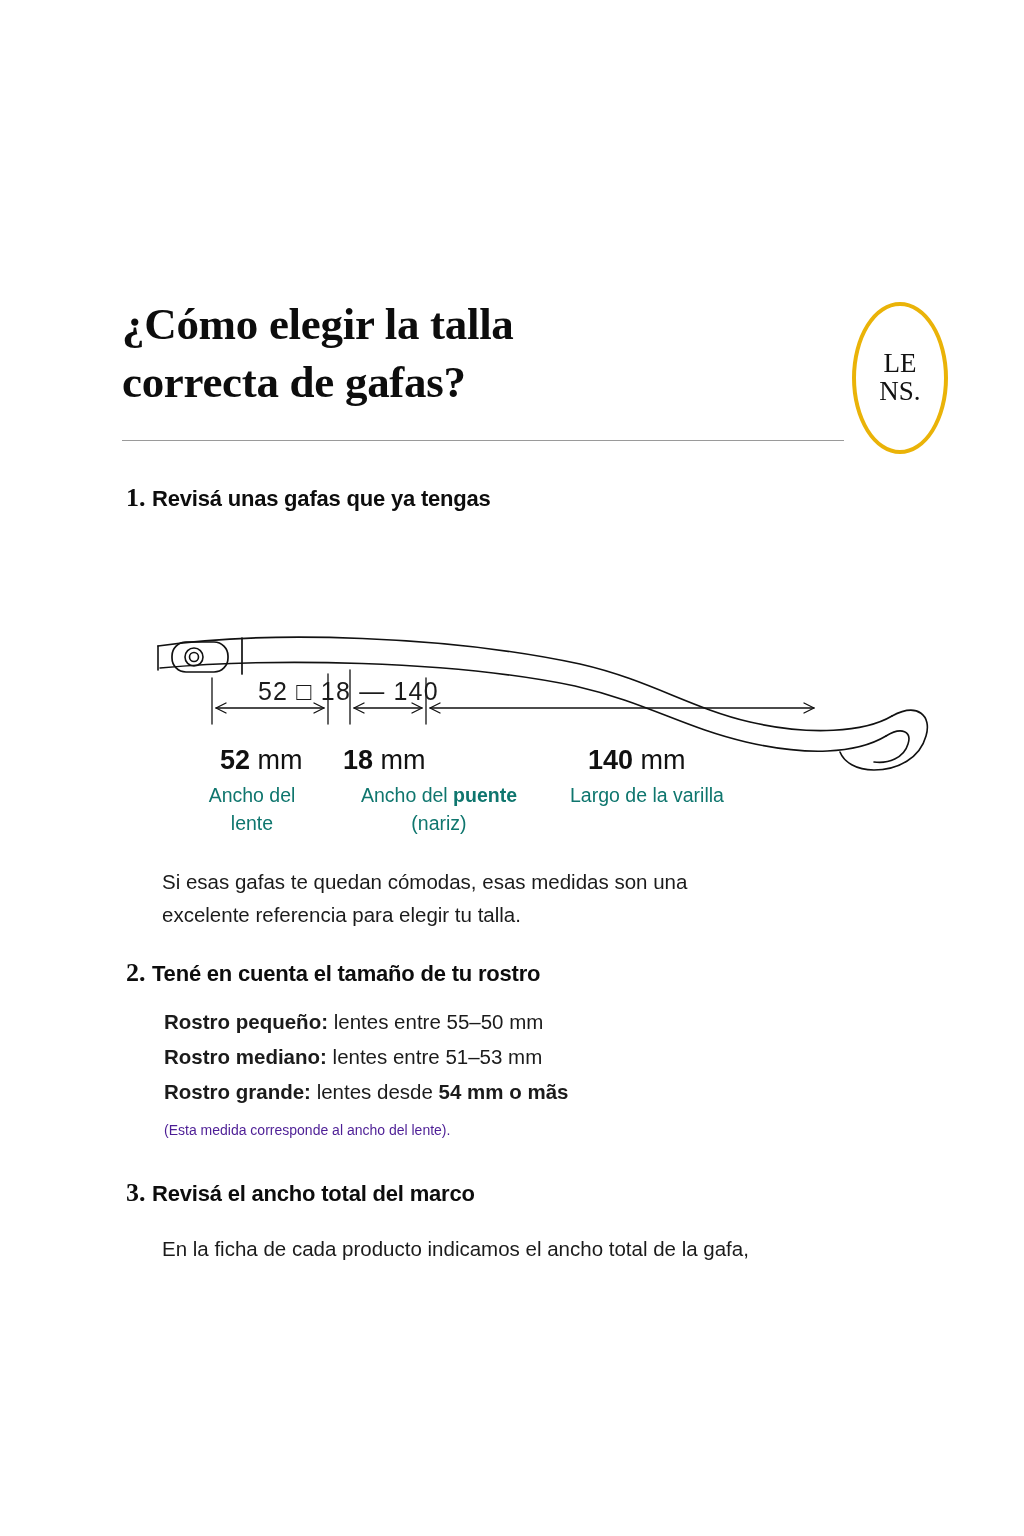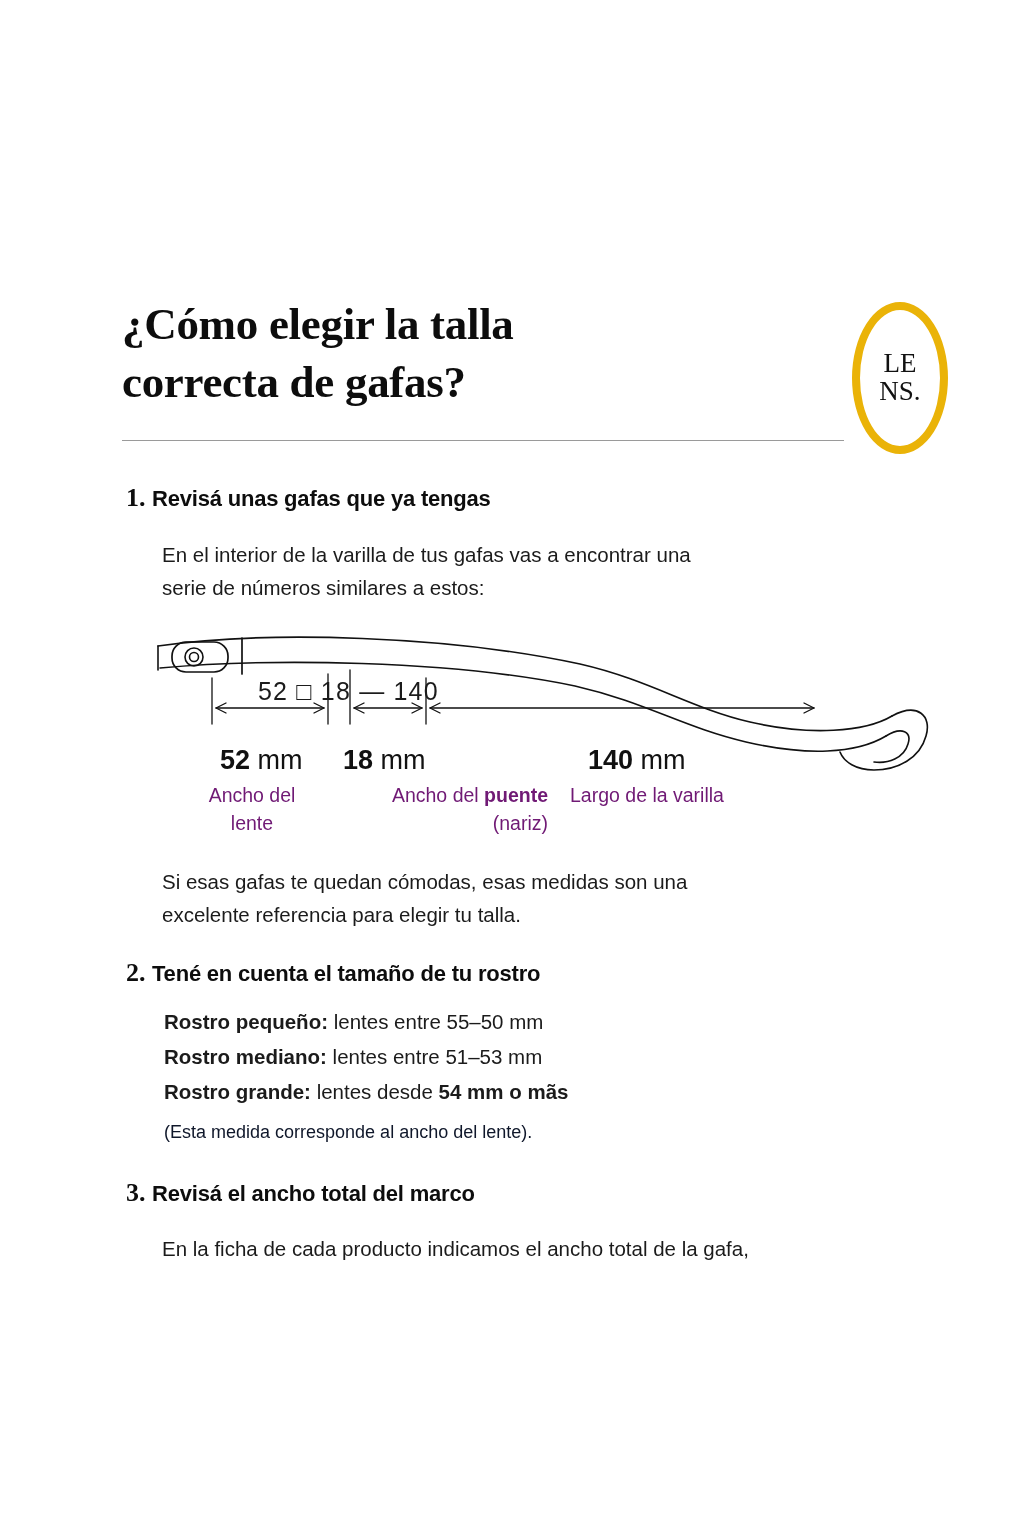--- a/index.html
+++ b/index.html
@@ -42,21 +42,21 @@
     width: 620px;
   }
   .title-line { display: block; }
 
   .logo {
     position: absolute;
     left: 852px;
     top: 302px;
     width: 96px;
     height: 152px;
-    border: 8px solid #eab308;
+    border: 4px solid #eab308;
     border-radius: 48px / 76px;
     box-sizing: border-box;
   }
   .logo-text {
     position: absolute;
     left: 0; top: 0;
     width: 100%;
     height: 100%;
     display: flex;
     flex-direction: column;
@@ -137,39 +137,39 @@
     color: #111;
     white-space: nowrap;
   }
   .dim-label b { font-weight: 700; }
 
   .dim-caption {
     position: absolute;
     font-family: "Liberation Sans", sans-serif;
     font-size: 19.5px;
     line-height: 1.45;
-    color: #701a75;
+    color: #0f766e;
     text-align: center;
   }
   .dim-caption b { font-weight: 700; }
 
   
   .face-row {
     position: absolute;
     font-family: "Liberation Sans", sans-serif;
     font-size: 20.5px;
     color: #1b1b1b;
     white-space: nowrap;
   }
   .face-row b { font-weight: 700; }
   .note {
     position: absolute;
     font-family: "Liberation Sans", sans-serif;
-    font-size: 18px;
-    color: #0f172a;
+    font-size: 14px;
+    color: #4c1d95;
   }
 </style>
 </head>
 <body>
 
 <div class="page">
 
   <div class="header">
     <h1 class="title">
       <span class="title-line">¿Cómo elegir la talla</span>
@@ -184,24 +184,20 @@
     </div>
   </div>
 
   <div class="rule"></div>
 
   <div class="step-head" style="left:126px; top:483px;">
     <span class="step-num">1.</span>
     <span class="step-title">Revisá unas gafas que ya tengas</span>
   </div>
 
-  <div class="body-text" style="left:162px; top:538px; width:740px;">
-    <div>En el interior de la varilla de tus gafas vas a encontrar una</div>
-    <div>serie de números similares a estos:</div>
-  </div>
 
   <div class="diagram">
     <svg width="790" height="250" viewBox="0 0 790 250" xmlns="http://www.w3.org/2000/svg" fill="none" stroke="#111111" stroke-width="1.6" stroke-linecap="round" stroke-linejoin="round">
 
       <path d="M8 34 C 120 18, 300 24, 430 52 C 500 68, 540 96, 600 110 C 660 124, 715 120, 742 104" stroke-width="1.7"></path>
 
       <path d="M10 56 C 120 46, 300 48, 425 74 C 495 90, 535 116, 596 130 C 656 144, 706 142, 736 124"></path>
 
       <path d="M742 104 C 768 90, 782 104, 776 124 C 770 146, 748 158, 724 158 C 706 158, 694 150, 690 140"></path>
       <path d="M736 124 C 752 114, 762 120, 758 132 C 754 146, 738 152, 724 150"></path>
@@ -246,21 +242,21 @@
   <div class="dim-label" style="left:588px; top:745px;">
     <b>140</b>
     <span>mm</span>
   </div>
 
   <div class="dim-caption" style="left:186px; top:781px; width:132px;">
     <div>Ancho del</div>
     <div>lente</div>
   </div>
 
-  <div class="dim-caption" style="left:330px; top:781px; width:218px; text-align:right;">
+  <div class="dim-caption" style="left:330px; top:781px; width:218px; text-align:center;">
     <div>
       <span>Ancho del</span>
       <b>puente</b>
     </div>
     <div>(nariz)</div>
   </div>
 
   <div class="dim-caption" style="left:570px; top:781px; width:220px; text-align:left;">
     <div>Largo de la varilla</div>
   </div>

